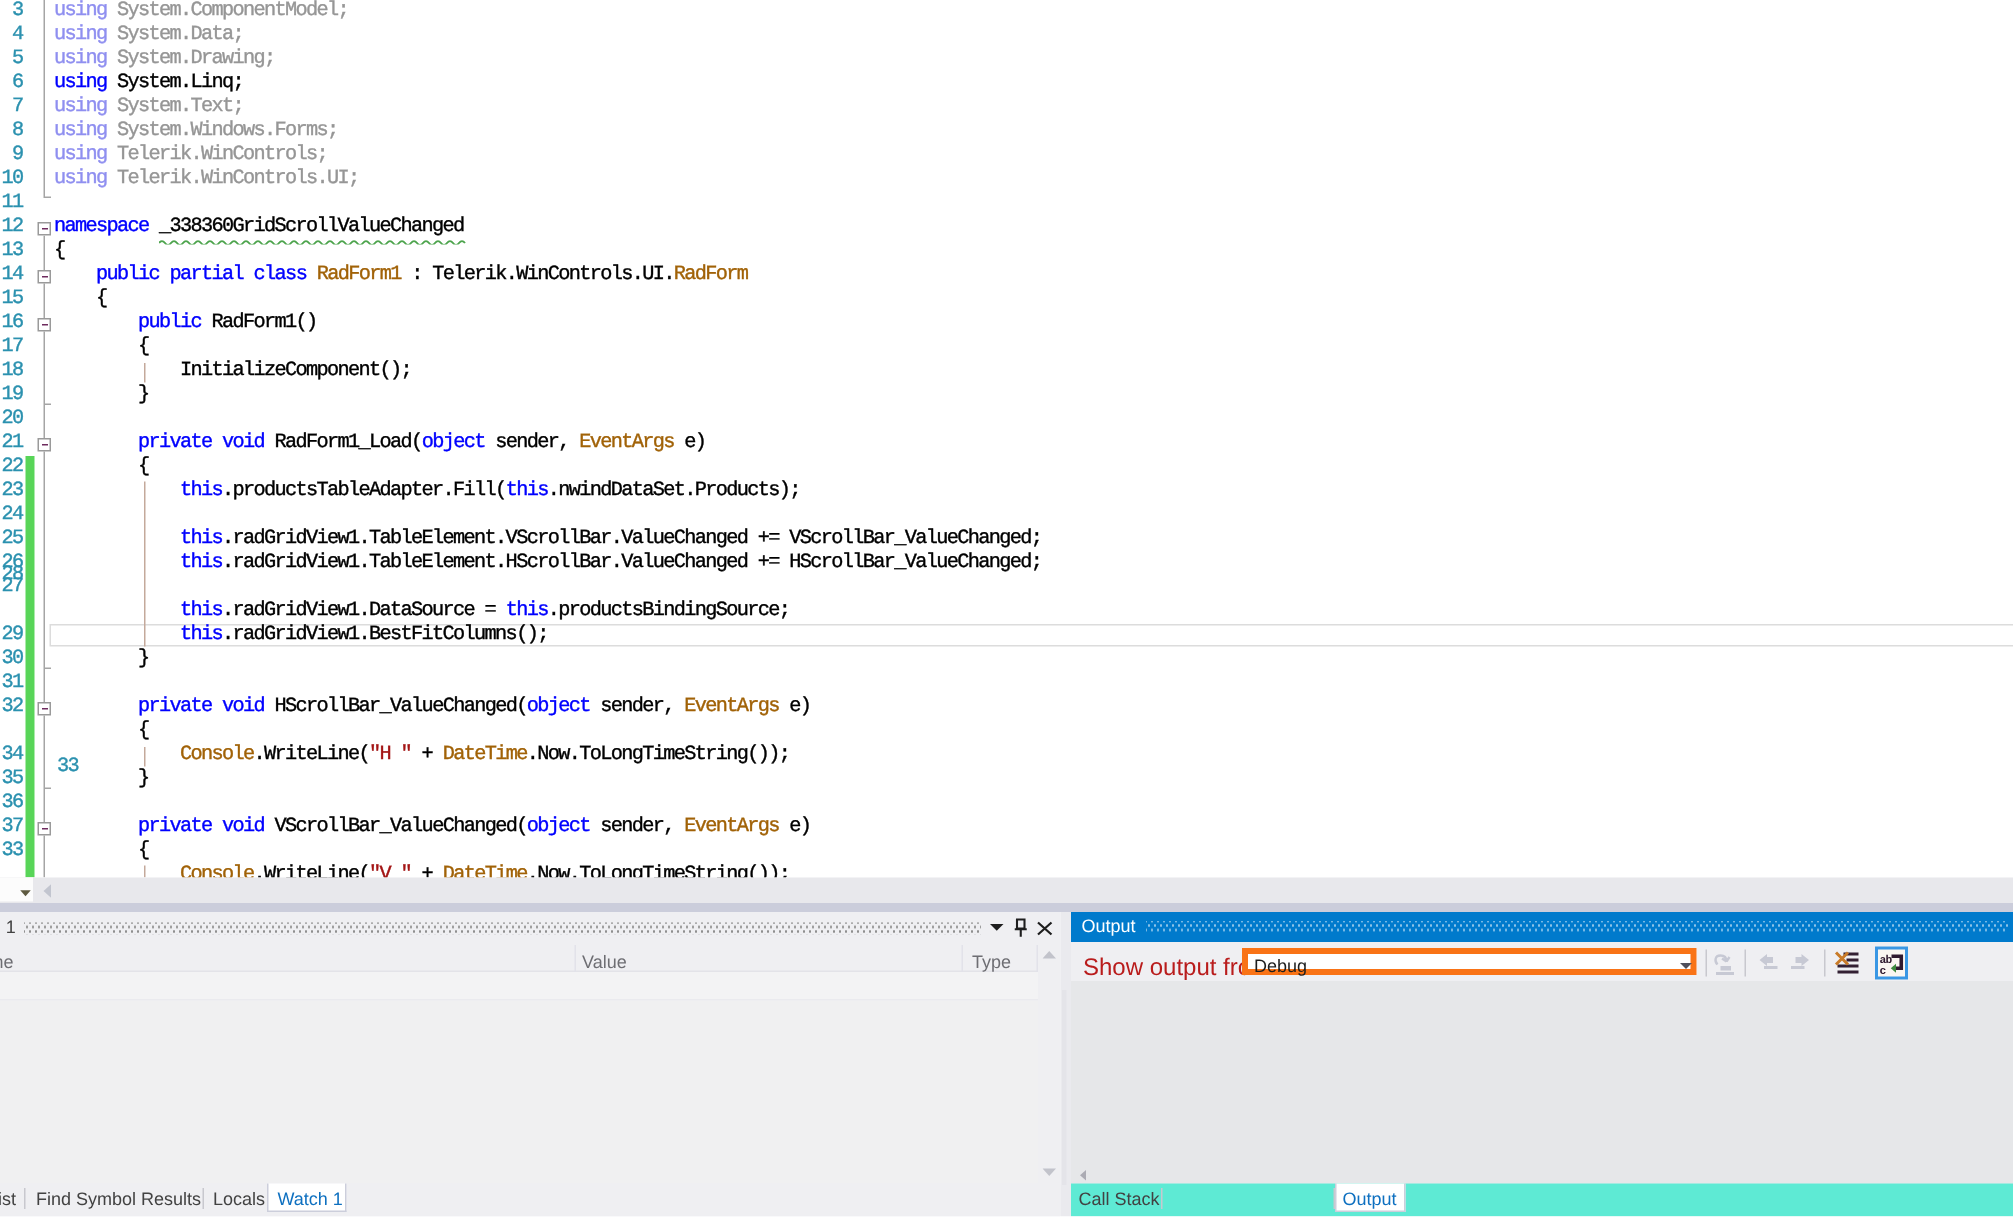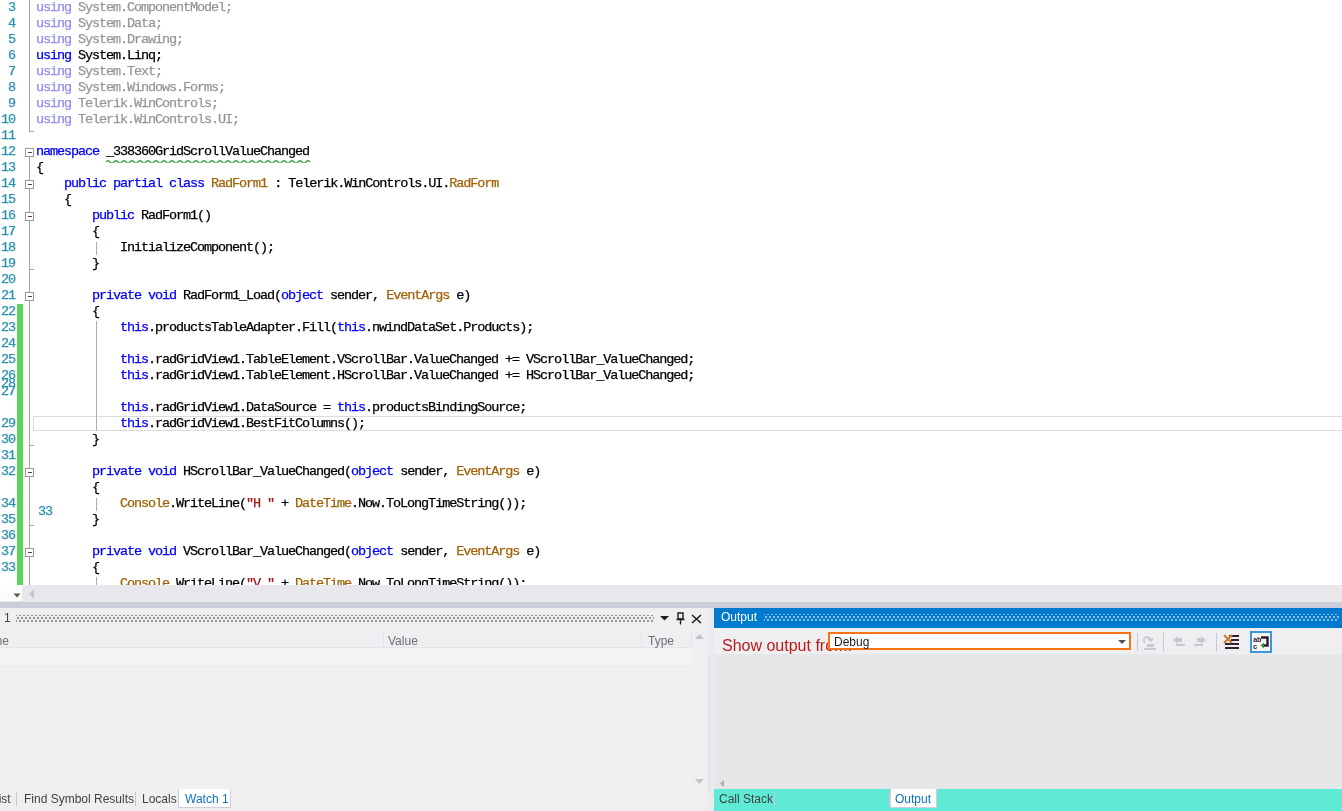--- a/index.html
+++ b/index.html
@@ -171,21 +171,21 @@
   <div id="output" class="abs" style="left:714px;top:608px;width:628px;height:203px;background:#EFEFF2;overflow:hidden;">
 
     <div class="abs" style="left:0;top:0;width:628px;height:20px;background:#007ACC;">
       <div class="abs" style="left:7px;top:2px;color:#fff;font-size:12px;">Output</div>
       <div class="abs dotsb" style="left:50px;top:6px;width:575px;height:8px;"></div>
     </div>
 
     <div class="abs" style="left:0;top:20px;width:628px;height:26px;background:#EFEFF2;">
       <div class="abs" style="left:8px;top:9px;color:#b91c1c;font-size:16px;">Show output from:</div>
       
-      <div class="abs" style="left:114px;top:4px;width:303px;height:18px;background:#fff;border:2px solid #f97316;box-sizing:border-box;">
+      <div class="abs" style="left:114px;top:4px;width:303px;height:18px;background:#fff;border:4px solid #f97316;box-sizing:border-box;">
         <div class="abs" style="left:4px;top:1px;color:#1e1e1e;font-size:12px;">Debug</div>
         <svg class="abs" style="left:288px;top:6px;" width="9" height="5">
             <path d="M0 0 L8 0 L4 4 Z" fill="#50505c"></path>
           </svg>
       </div>
       <div class="sep" style="left:423px;top:5px;height:18px;"></div>
       
       <g id="gicons"></g>
       <svg class="abs" style="left:428px;top:7px;" width="16" height="15">
         <path d="M3 8 C1 6 1 2 5 2 C8 2 9 4 9 6 M9 6 L6 4 M9 6 L11 3" stroke="#c7c9d4" stroke-width="1.6" fill="none"></path>

